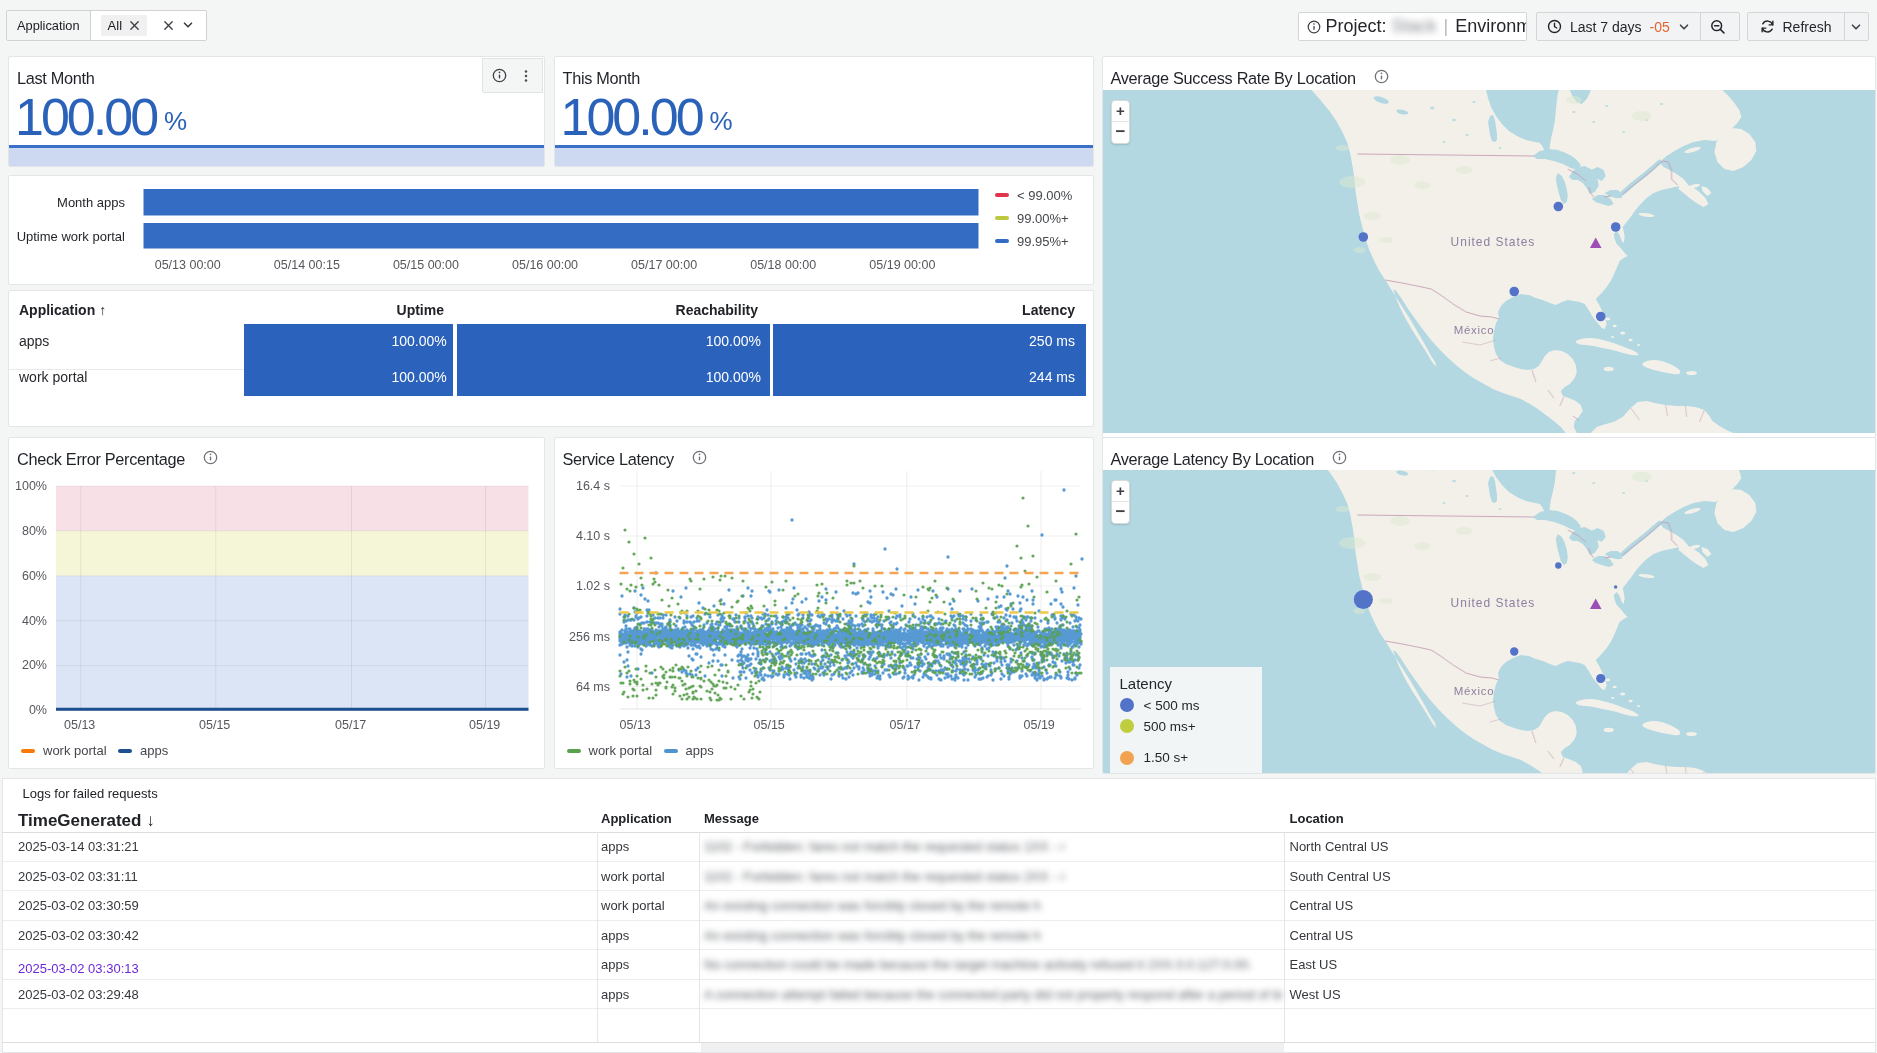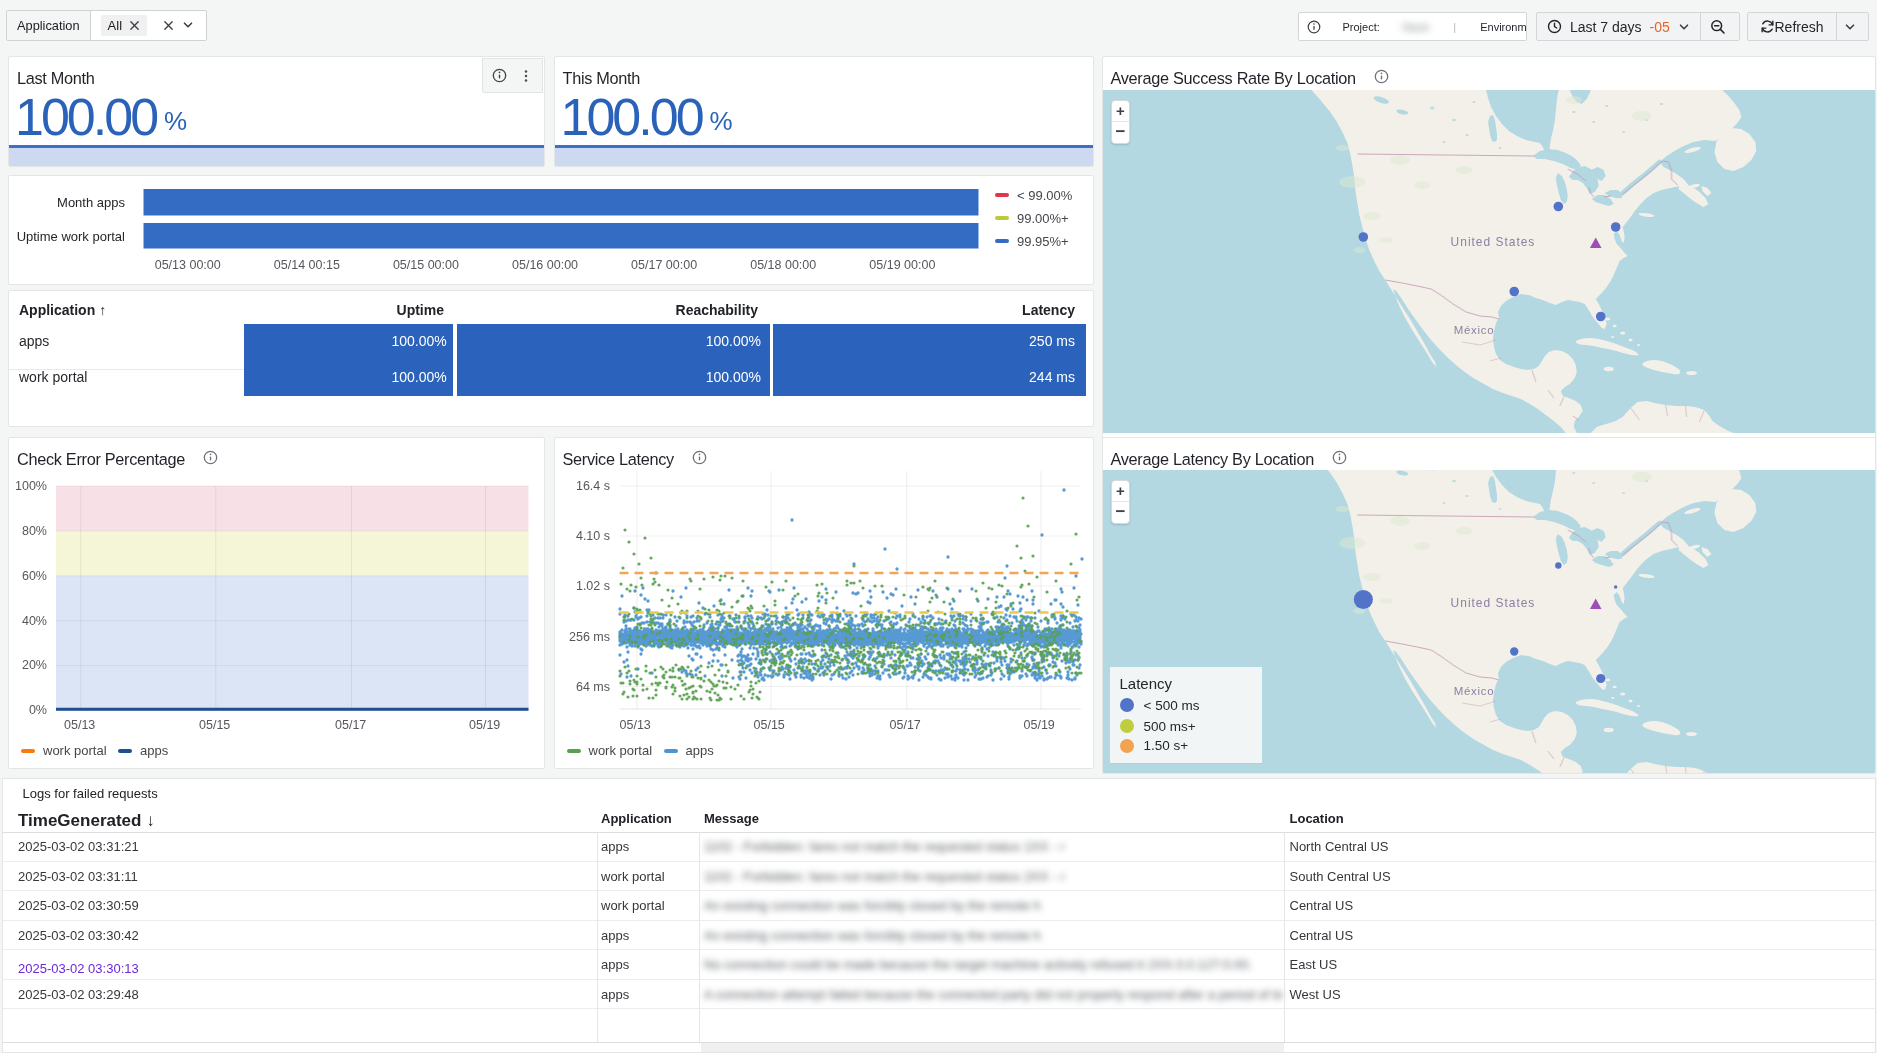--- a/index.html
+++ b/index.html
@@ -21,21 +21,21 @@
         <svg width="11" height="11" viewBox="0 0 12 12" fill="none">
           <path d="M2 2 L10 10 M10 2 L2 10" stroke="#3d4148" stroke-width="1.5" stroke-linecap="round"></path>
         </svg>
         <svg width="12" height="12" viewBox="0 0 12 12" fill="none">
           <path d="M2.5 4.2 L6 7.8 L9.5 4.2" stroke="#3d4148" stroke-width="1.6" stroke-linecap="round" stroke-linejoin="round"></path>
         </svg>
       </span>
   </div>
 </div>
 
-<div class="btn" style="left:1297.5px;top:12px;width:229px;background:#fff;padding:0 8px;gap:22px;font-size:11px;white-space:nowrap;overflow:hidden">
+<div class="btn" style="left:1297.5px;top:12px;width:229px;background:#fff;padding:0 8px;gap:5px;font-size:18px;white-space:nowrap;overflow:hidden">
   <span style="flex-shrink:0;display:flex">
       <svg width="14" height="14" viewBox="0 0 16 16" fill="none">
         <circle cx="8" cy="8" r="6.6" stroke="#3d4147" stroke-width="1.4"></circle>
         <rect x="7.25" y="6.8" width="1.5" height="4.4" rx="0.7" fill="#3d4147"></rect>
         <circle cx="8" cy="4.6" r="0.95" fill="#3d4147"></circle>
       </svg>
     </span>
     <span style="font-weight:500">Project:</span>
     <span style="filter:blur(3.5px);color:#85888e">Stack</span>
     <span style="color:#b6b8ba;font-weight:400;margin:0 2px">|</span>
@@ -56,21 +56,21 @@
   <span style="width:1px;height:100%;background:#d4d5d7"></span>
   <span style="display:flex;align-items:center;justify-content:center;width:34px">
       <svg width="16" height="16" viewBox="0 0 16 16" fill="none">
         <circle cx="6.7" cy="6.7" r="4.9" stroke="#24262b" stroke-width="1.5"></circle>
         <path d="M4.6 6.7 H8.8" stroke="#24262b" stroke-width="1.5" stroke-linecap="round"></path>
         <path d="M10.4 10.4 L14 14" stroke="#24262b" stroke-width="1.6" stroke-linecap="round"></path>
       </svg>
     </span>
 </div>
 <div class="btn" style="left:1746.5px;top:12px;width:122.5px;padding:0">
-  <span style="display:flex;padding:0 12px">
+  <span style="display:flex;gap:8px;padding:0 12px">
       <svg width="15" height="15" viewBox="0 0 16 16" fill="none">
         <path d="M13.4 6.2 A5.7 5.7 0 0 0 3 5.1 M2.6 9.8 A5.7 5.7 0 0 0 13 10.9" stroke="#24262b" stroke-width="1.5" stroke-linecap="round"></path>
         <path d="M13.7 2.4 V6.3 H9.8" stroke="#24262b" stroke-width="1.5" stroke-linecap="round" stroke-linejoin="round"></path>
         <path d="M2.3 13.6 V9.7 H6.2" stroke="#24262b" stroke-width="1.5" stroke-linecap="round" stroke-linejoin="round"></path>
       </svg>
       <span>Refresh</span>
     </span>
   <span style="width:1px;height:100%;background:#d4d5d7"></span>
   <span style="display:flex;align-items:center;justify-content:center;width:27px">
       <svg width="12" height="12" viewBox="0 0 12 12" fill="none">
@@ -408,38 +408,38 @@
     <div style="position:absolute;left:7px;top:197px;width:152px;background:rgba(247,247,247,0.92);border-bottom:1px solid #c7c7c7;padding:8px 10px 10px;box-sizing:border-box">
         <div style="font-size:15px;color:#24262b">Latency</div>
         <div style="display:flex;align-items:center;margin-top:6px">
           <span style="width:14px;height:14px;border-radius:50%;background:#5273c8;margin-right:10px"></span>
           <span style="font-size:13.5px;color:#24262b">&lt; 500 ms</span>
         </div>
         <div style="display:flex;align-items:center;margin-top:6px">
           <span style="width:14px;height:14px;border-radius:50%;background:#c0ce3e;margin-right:10px"></span>
           <span style="font-size:13.5px;color:#24262b">500 ms+</span>
         </div>
-        <div style="display:flex;align-items:flex-end;margin-top:4px">
+        <div style="display:flex;align-items:flex-end;margin-top:16px">
           <span style="width:14px;height:14px;border-radius:50%;background:#f2a350;margin-right:10px"></span>
           <span style="font-size:13.5px;color:#24262b">1.50 s+</span>
         </div>
       </div>
   </div>
 </div>
 
 <div class="panel" style="left:1.5px;top:777.5px;width:1874px;height:275.5px;overflow:hidden;border-radius:0">
   <div style="position:absolute;left:20px;top:7px;font-size:13px;font-weight:500;color:#202227">Logs for failed requests</div>
   <div style="position:absolute;left:15.5px;top:32px;font-size:17px;font-weight:700;color:#202227">TimeGenerated <span style="font-weight:400">↓</span></div>
   <div style="position:absolute;left:598.5px;top:32px;font-size:13px;font-weight:700;color:#202227">Application</div>
   <div style="position:absolute;left:701.5px;top:32px;font-size:13px;font-weight:700;color:#202227">Message</div>
   <div style="position:absolute;left:1287px;top:32px;font-size:13px;font-weight:700;color:#202227">Location</div>
   <div style="position:absolute;left:0;top:53px;width:100%;height:1px;background:#dcdddf"></div>
   <div style="position:absolute;left:0;top:53.5px;width:100%">
       <div style="position:absolute;left:0;top:0.0px;width:100%;height:29.5px;border-bottom:1px solid #ececee">
-        <span style="position:absolute;left:15.5px;top:7px;font-size:13px;color:#34373c">2025-03-02 03:31:21</span>
+        <span style="position:absolute;left:15.5px;top:7px;font-size:13px;color:#34373c">2025-03-14 03:31:21</span>
         <span style="position:absolute;left:598.5px;top:7px;font-size:13px;color:#34373c">apps</span>
         <span style="position:absolute;left:701.5px;top:7px;font-size:13px;color:#5a5e64;filter:blur(3px);max-width:360px;overflow:hidden;white-space:nowrap;display:inline-block">1102 - Forbidden: fares not match the requested status 1XX - 4X</span>
         <span style="position:absolute;left:1287px;top:7px;font-size:13px;color:#34373c">North Central US</span>
       </div>
       <div style="position:absolute;left:0;top:29.5px;width:100%;height:29.5px;border-bottom:1px solid #ececee">
         <span style="position:absolute;left:15.5px;top:7px;font-size:13px;color:#34373c">2025-03-02 03:31:11</span>
         <span style="position:absolute;left:598.5px;top:7px;font-size:13px;color:#34373c">work portal</span>
         <span style="position:absolute;left:701.5px;top:7px;font-size:13px;color:#5a5e64;filter:blur(3px);max-width:360px;overflow:hidden;white-space:nowrap;display:inline-block">1102 - Forbidden: fares not match the requested status 2XX - 4X</span>
         <span style="position:absolute;left:1287px;top:7px;font-size:13px;color:#34373c">South Central US</span>
       </div>

